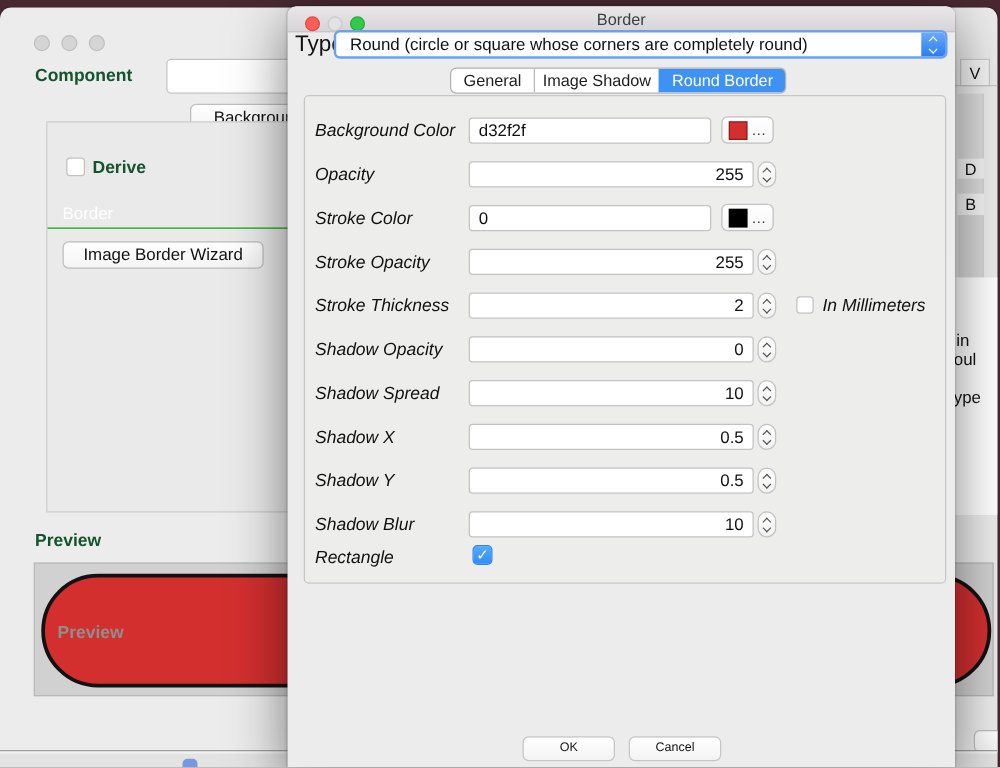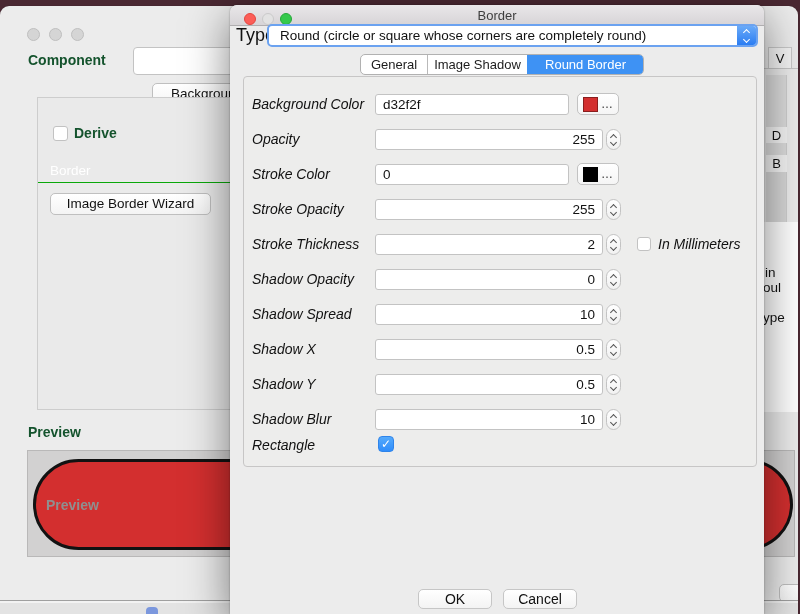--- a/index.html
+++ b/index.html
@@ -75,21 +75,21 @@
   .stepper { position:absolute; left:362px; width:15px; height:21px; background:linear-gradient(#fff,#f1f1f1);
     border:1px solid #c3c3c3; border-radius:8px; display:flex; flex-direction:column;
     align-items:center; justify-content:center; }
   .swatch-btn { position:absolute; left:333px; width:42px; height:22px; background:linear-gradient(#fff,#f5f5f5);
     border:1px solid #c2c2c2; border-radius:5px; display:flex; align-items:center; padding-left:5px; gap:3px; }
   .swatch { width:15px; height:15px; border:1px solid rgba(0,0,0,.35); }
   .swatch-dots { font-size:12px; color:#333; line-height:10px; }
   .cb-blue { background:linear-gradient(#55aafc,#2f8dfb); border:1px solid #2f84ea; border-radius:4px;
     color:#fff; font-size:12px; font-weight:bold; text-align:center; line-height:15px; }
   .dlg-btn { position:absolute; top:584px; width:74px; height:20px; background:linear-gradient(#ffffff,#f3f3f3);
-    border:1px solid #c6c6c6; border-radius:5px; font-size:14px; color:#111;
+    border:1px solid #c6c6c6; border-radius:5px; font-size:10px; color:#111;
     text-align:center; line-height:18px; }
 </style>
 </head>
 <body>
 
 <div class="screen">
 
   <div class="back-window">
     <div class="tl-dot dot-inactive" style="left:27px; top:22px;"></div>
     <div class="tl-dot dot-inactive" style="left:49px; top:22px;"></div>
@@ -152,21 +152,21 @@
       <div class="val">Round (circle or square whose corners are completely round)</div>
       <div class="combo-stepper">
         <div class="chev up white"></div>
           <div class="chev down white"></div>
       </div>
     </div>
 
     <div class="segtabs" style="left:130px; top:49px;">
       <div class="seg" style="width:66px;">General</div>
       <div class="seg" style="width:100px;">Image Shadow</div>
-      <div class="seg sel" style="width:116px;">Round Border</div>
+      <div class="seg sel" style="width:101px;">Round Border</div>
     </div>
 
     <div class="dlg-panel" style="left:13px; top:71px; width:514px; height:391px;">
 
       <div class="row-label" style="top:17px;">Background Color</div>
       <div class="field txt" style="top:17px;">d32f2f</div>
       <div class="swatch-btn" style="top:16px;">
         <div class="swatch" style="background-color: rgb(211, 47, 47);"></div>
         <div class="swatch-dots">…</div>
       </div>

